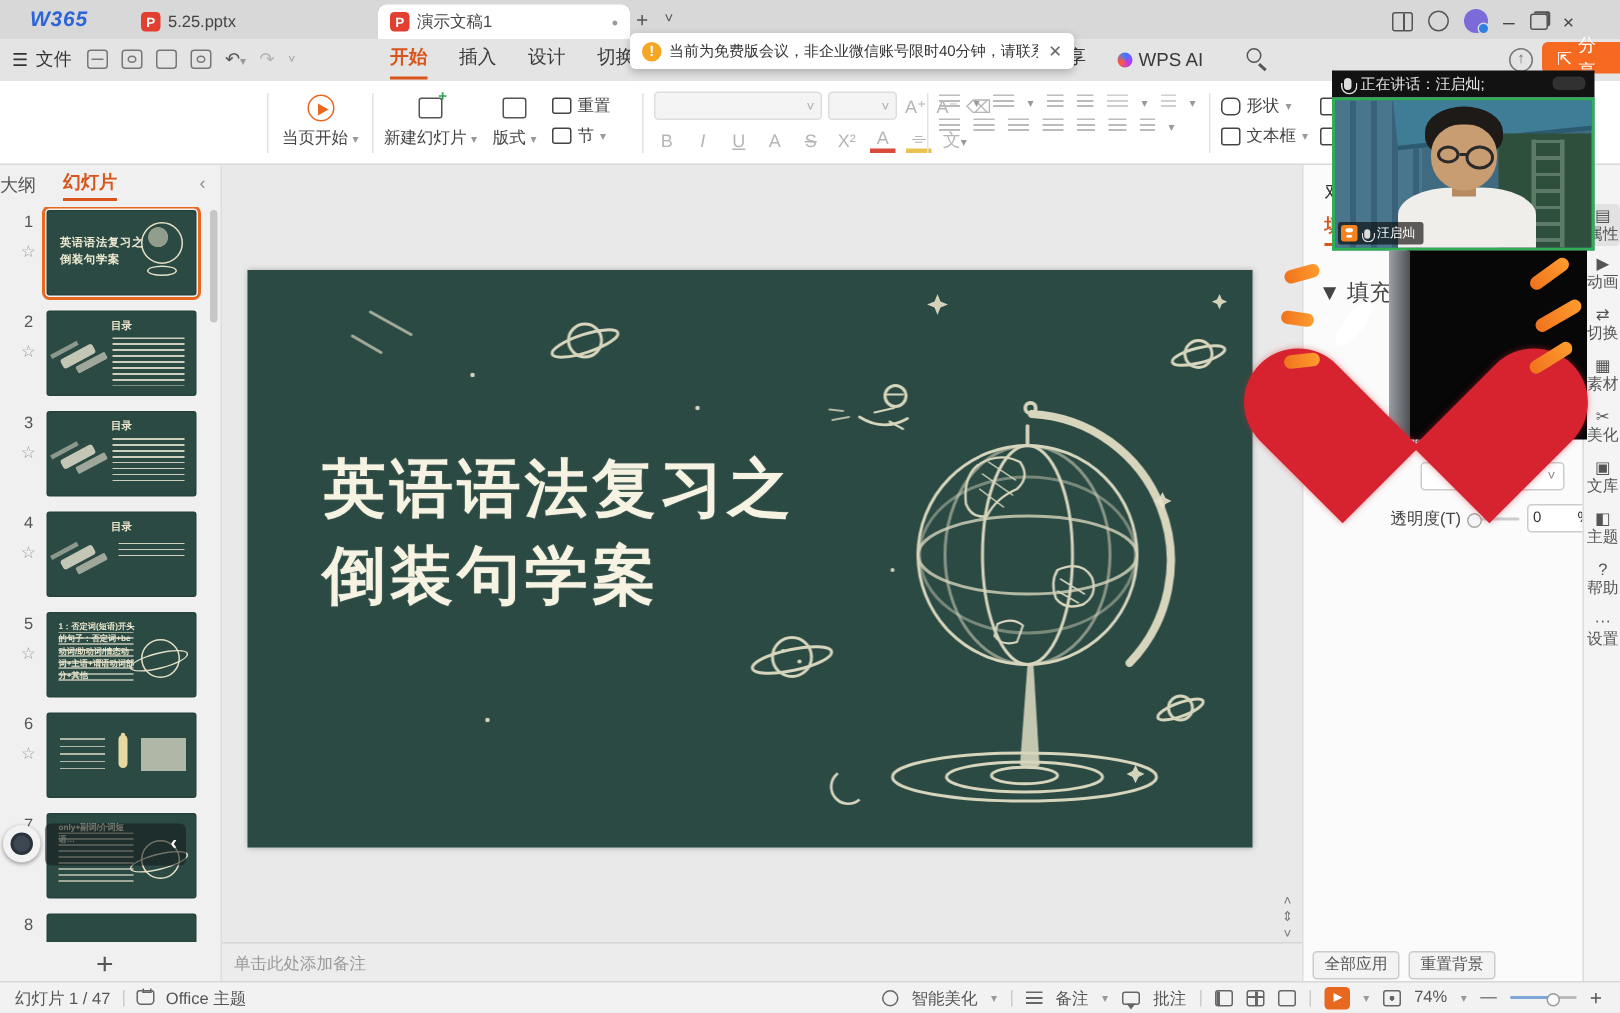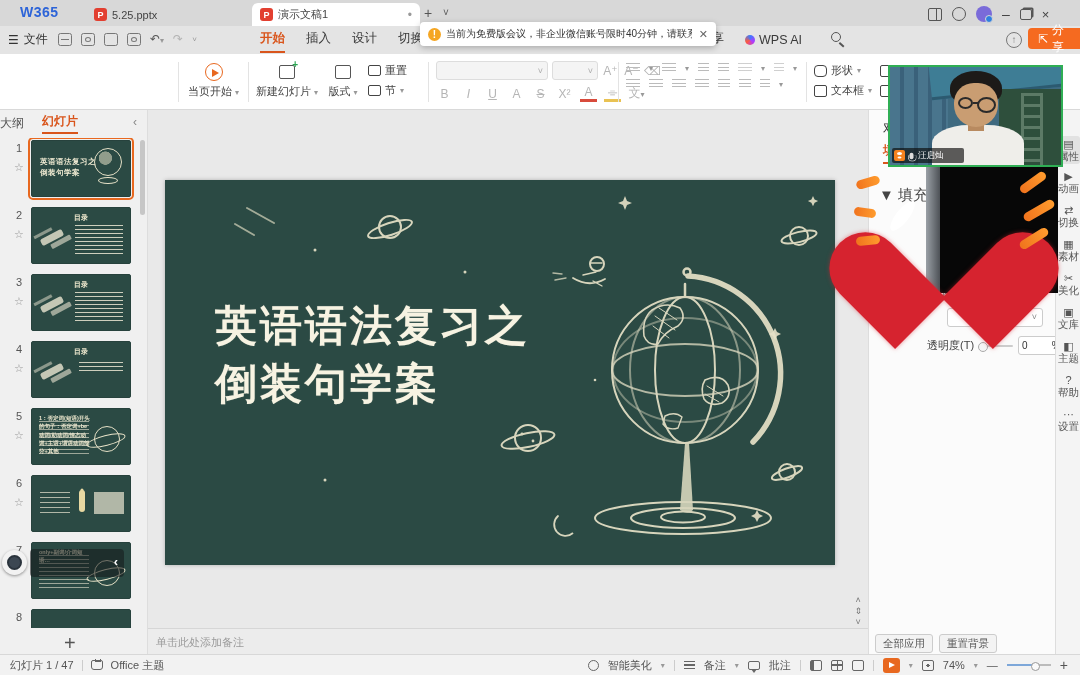--- a/index.html
+++ b/index.html
@@ -2,21 +2,21 @@
 <html><head>
 <meta charset="utf-8">
 <style>
   *{margin:0;padding:0;box-sizing:border-box;font-family:"Liberation Sans","DejaVu Sans",sans-serif;}
   html,body{width:1080px;height:675px;overflow:hidden;background:#e9e9e9;}
   .frame{position:relative;width:1080px;height:675px;background:#e9e9e9;font-size:11px;color:#333;}
   .abs{position:absolute;}
 
   
   .titlebar{left:0;top:0;width:1080px;height:26px;background:#d8d8d8;}
-  .logo{left:20px;top:4px;font-size:14px;font-weight:bold;color:#2d64d8;letter-spacing:.5px;}
+  .logo{left:20px;top:4px;font-size:14px;font-weight:bold;font-style:italic;color:#2d64d8;letter-spacing:.5px;}
   .doctab{top:3px;height:23px;display:flex;align-items:center;gap:5px;padding:0 8px;color:#444;}
   .doctab.inactive{left:86px;}
   .doctab.active{left:252px;width:168px;background:#fff;border-radius:6px 6px 0 0;}
   .pptico{width:13px;height:13px;background:#e23f30;border-radius:3px;color:#fff;font-size:9px;font-weight:bold;display:inline-flex;align-items:center;justify-content:center;}
   .tabdot{margin-left:auto;color:#999;font-size:12px;}
   .newtab{left:424px;top:5px;font-size:14px;color:#555;}
   .tablist-caret{left:443px;top:7px;font-size:10px;color:#555;}
   .sharepill{left:477px;top:2px;height:21px;background:#1b1b1b;border-radius:4px;display:flex;align-items:center;padding:0 3px 0 8px;gap:6px;z-index:30;}
   .sharepill .bars{display:inline-flex;align-items:flex-end;gap:1.5px;height:10px;}
   .sharepill .bars i{width:2px;background:#35c256;display:block;}
@@ -183,21 +183,21 @@
   .mv-awning{position:absolute;left:40px;top:-8px;width:140px;height:34px;background:#3e7d95;transform:rotate(-6deg);border-bottom:3px solid #2c5a70;}
   .mv-wall{position:absolute;right:0;top:22px;width:62px;height:80px;background:#2e4f3c;}
   .mv-ladder{position:absolute;right:18px;top:26px;width:22px;height:74px;border-left:3px solid #5c7a66;border-right:3px solid #5c7a66;background:repeating-linear-gradient(#5c7a66 0 2.5px,transparent 2.5px 11px);}
   .mv-hair{position:absolute;left:60px;top:4px;width:52px;height:34px;background:#1d1a18;border-radius:50% 50% 40% 40%;}
   .mv-face{position:absolute;left:64px;top:16px;width:44px;height:44px;background:#c99d72;border-radius:45% 45% 50% 50%;}
   .mv-glasses{position:absolute;left:68px;top:30px;width:15px;height:12px;border:2px solid #2a2a2a;border-radius:50%;box-shadow:20px 0 0 -2px transparent;}
   .mv-glasses:after{content:"";position:absolute;left:17px;top:-2px;width:15px;height:12px;border:2px solid #2a2a2a;border-radius:50%;}
   .mv-glasses:before{content:"";position:absolute;left:13px;top:3px;width:5px;height:2px;background:#2a2a2a;}
   .mv-shirt{position:absolute;left:42px;top:58px;width:92px;height:46px;background:#efeeea;border-radius:40% 40% 6px 6px;}
   .mv-neck{position:absolute;left:78px;top:52px;width:16px;height:12px;background:#b88a60;}
-  .nameplate{position:absolute;left:2px;bottom:2px;height:15px;background:rgba(10,10,10,.65);border-radius:2px;display:flex;align-items:center;gap:4px;padding:0 20px 0 2px;}
+  .nameplate{position:absolute;left:2px;bottom:2px;height:15px;background:rgba(10,10,10,.65);border-radius:2px;display:flex;align-items:center;gap:4px;padding:0 5px 0 2px;}
   .np-av{width:11px;height:11px;background:#f5821f;border-radius:2px;position:relative;}
   .np-av:after{content:"";position:absolute;left:3px;top:2px;width:5px;height:3px;border-radius:50%;background:#fff;box-shadow:0 4px 0 -0.5px #fff;}
   .np-name{color:#fff;font-size:8.5px;}
   .np-mic{transform:scale(.8);}
 
   
   .blacktile{left:938px;top:167px;width:120px;height:126px;background:#070707;z-index:40;}
   .blacktile:before{content:"";position:absolute;left:-12px;top:0;width:14px;height:126px;background:linear-gradient(90deg,#9aa0a6,#4d5156);}
   .heartwrap{left:866px;top:170px;width:190px;height:185px;z-index:41;}
   .hrt{position:absolute;left:8px;top:14px;width:140px;height:128px;filter:drop-shadow(0 0 2px rgba(214,35,47,.5));}
@@ -692,20 +692,25 @@
         <span class="caret">▾</span>
       <span class="ic-fit"></span>
       <span>74%</span>
         <span class="caret">▾</span>
       <span>—</span>
       <span class="zoomline"></span>
       <span style="font-size:14px;">+</span>
     </div>
   </div>
 
+  <div class="abs meet-head">
+    <span class="ic-mic"></span>
+    <span>正在讲话：汪启灿;</span>
+    <span class="meet-ghost"></span>
+  </div>
   <div class="abs meet-video">
     <div class="mv-panel"></div>
     <div class="mv-awning"></div>
     <div class="mv-wall"></div>
     <div class="mv-ladder"></div>
     <div class="mv-shirt"></div>
     <div class="mv-neck"></div>
     <div class="mv-hair"></div>
     <div class="mv-face"></div>
     <div class="mv-glasses"></div>

